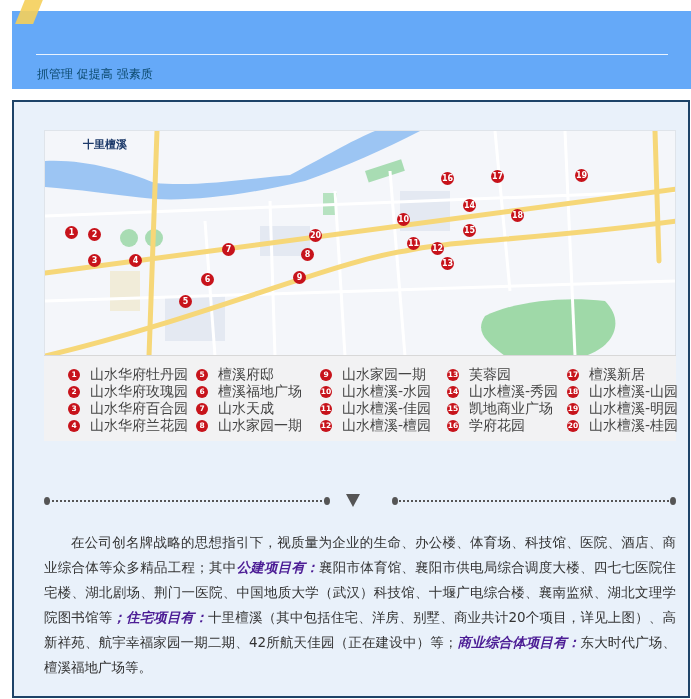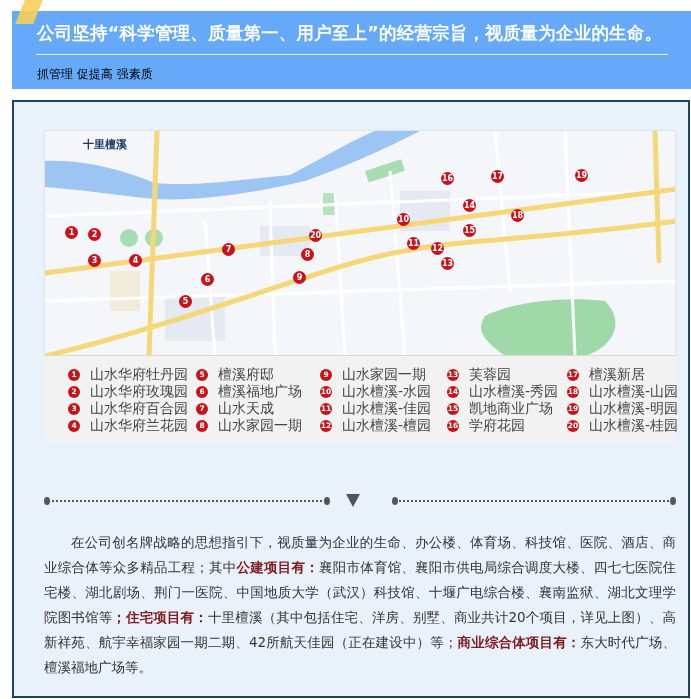--- a/index.html
+++ b/index.html
@@ -15,21 +15,21 @@
     background: #65a9f8;
   }
   .header-title {
     position: absolute; left: 25px; top: 10px; color: #ffffff;
     font-size: 17.5px; font-weight: bold; white-space: nowrap; letter-spacing: 0.2px;
   }
   .header-rule {
     position: absolute; left: 24px; top: 43px; width: 632px; height: 1px; background: #e8f2fe;
   }
   .header-sub {
-    position: absolute; left: 25px; top: 55px; color: #000000; font-size: 12px;
+    position: absolute; left: 25px; top: 55px; color: #0c4a6e; font-size: 12px;
   }
 
   .card {
     position: absolute; left: 12px; top: 100px; width: 678px; height: 598px;
     background: #e9f1fa; border: 2px solid #1d4368;
   }
 
   .map {
     position: absolute; left: 30px; top: 28px; width: 632px; height: 310px;
     background: #f4f6fa; border: 1px solid #dfe4ea; overflow: hidden;
@@ -76,29 +76,28 @@
     position: absolute; left: 302px; top: 0; width: 0; height: 0;
     border-left: 7px solid transparent; border-right: 7px solid transparent;
     border-top: 13px solid #555;
   }
 
   .body-text {
     position: absolute; left: 30px; top: 428px; width: 632px;
     font-size: 13.5px; line-height: 25px; color: #333; text-align: justify;
   }
   .body-text p { text-indent: 2em; }
-  .body-text b { color: #7f1d1d; font-weight: bold; }
+  .body-text b { color: #4c1d95; font-weight: bold; font-style: italic; }
 </style>
 </head>
 <body>
 
 <div class="deco-stripe"></div>
 
 <div class="header">
-  <div class="header-title">公司坚持“科学管理、质量第一、用户至上”的经营宗旨，视质量为企业的生命。</div>
   <div class="header-rule"></div>
   <div class="header-sub">抓管理 促提高 强素质</div>
 </div>
 
 <div class="card">
 
   <div class="map">
     <svg width="632" height="225" viewBox="0 0 632 225">
 
       <path d="M0,30 C40,28 80,40 110,52 C150,56 200,48 245,44 C290,20 310,8 330,0 L375,0 C340,18 300,36 260,50 C200,64 150,70 110,68 C70,64 30,58 0,56 Z" fill="#9cc5f3"></path>

